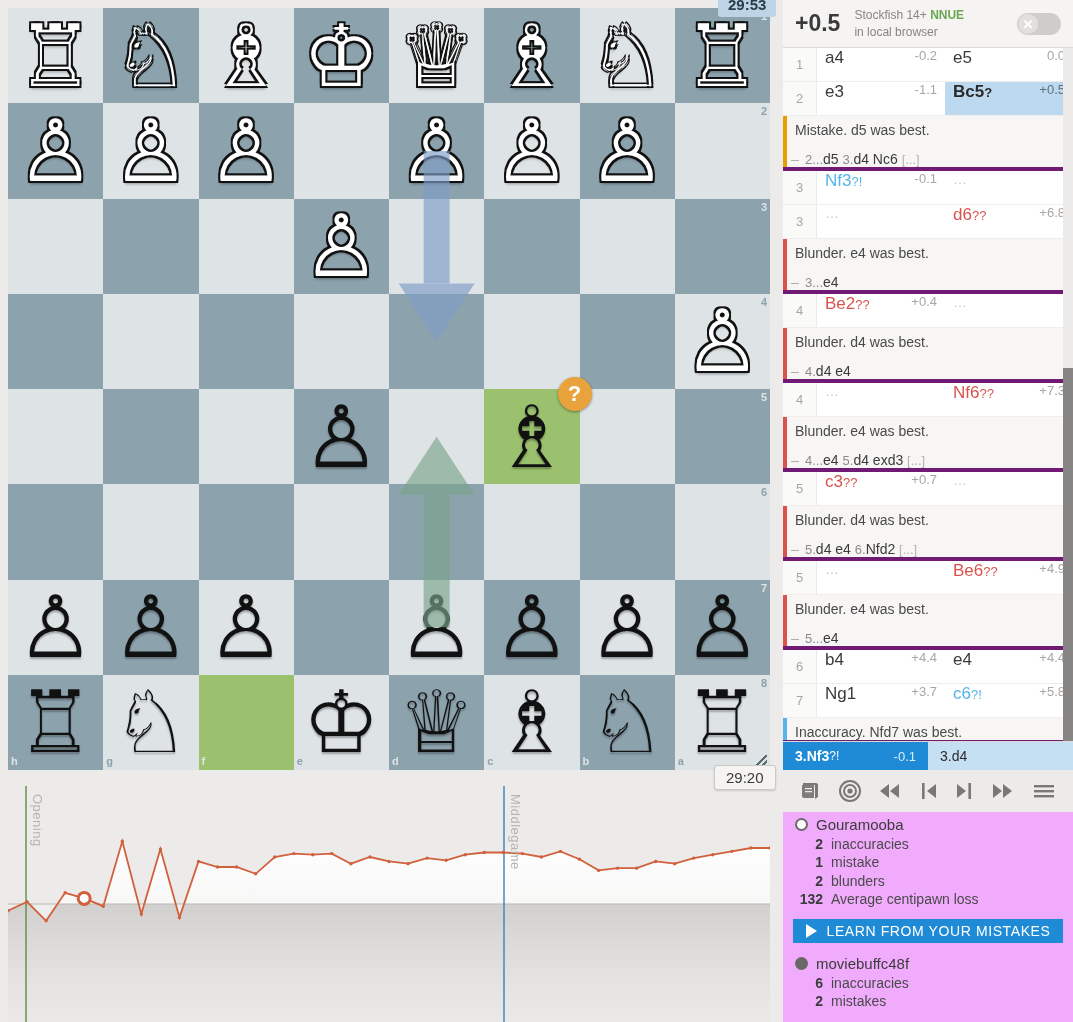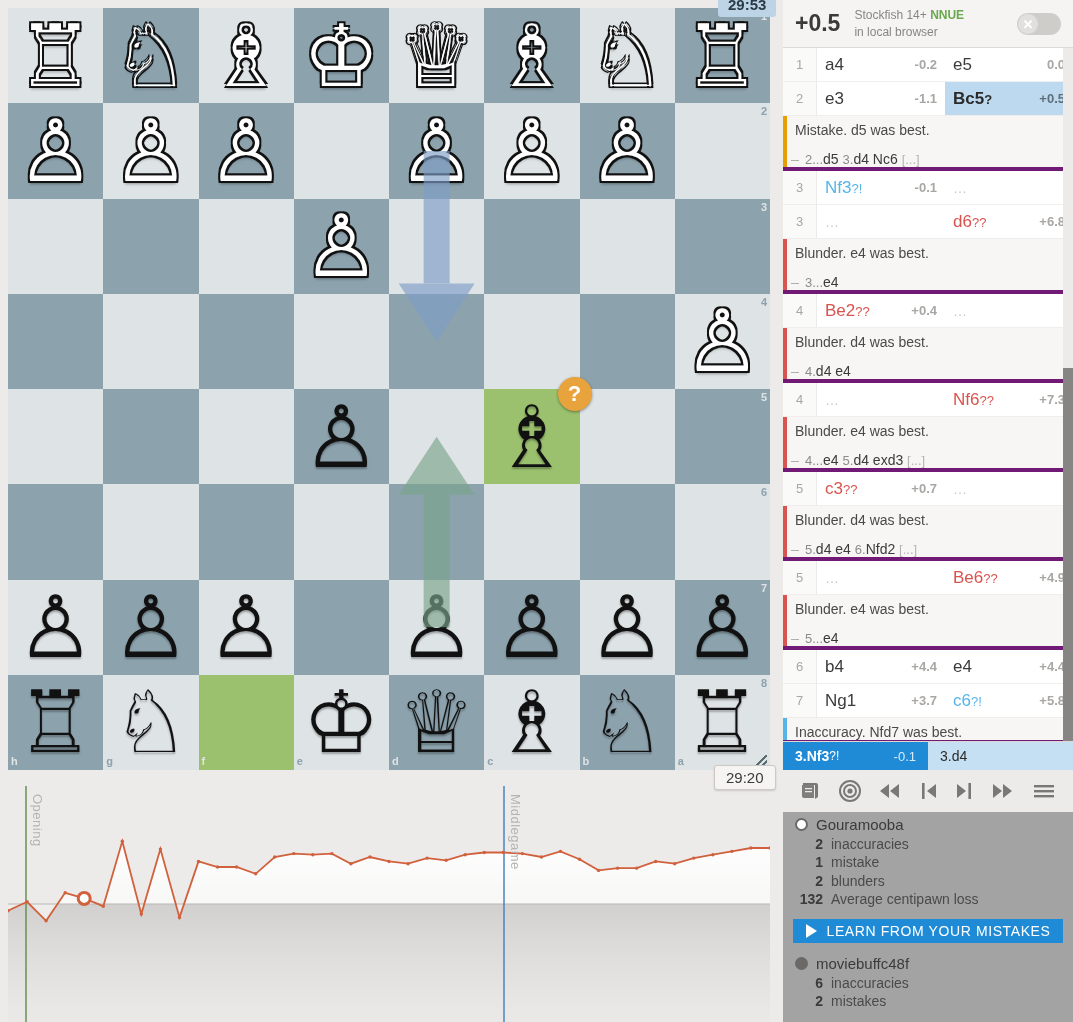--- a/index.html
+++ b/index.html
@@ -99,21 +99,21 @@
   .phase-label {
     position: absolute; font-size: 13px; color: #b6b4b1;
     writing-mode: vertical-rl; letter-spacing: .5px;
     pointer-events: none;
   }
 
   
   #panel {
     position: absolute; left: 783px; top: 0;
     width: 290px; height: 1022px;
-    background: #a3a3a3;
+    background: #f0abfc;
   }
 
   
   #ceval {
     background: #f5f4f2;
     border-bottom: 1px solid #dcdad7;
     height: 48px;
     display: flex; align-items: center;
     padding: 0 12px 0 12px;
     position: relative;
@@ -150,30 +150,30 @@
     font-size: 16px;
   }
   .mv-index {
     width: 34px; flex: none;
     display: flex; align-items: center; justify-content: center;
     color: #a9a7a4; font-size: 13px;
     background: #fafaf9;
     border-right: 1px solid #eceae8;
   }
   .mv-cell {
-    flex: 1; display: flex; align-items: center;
+    flex: 1; display: flex; align-items: flex-start;
     padding: 0 8px;
     position: relative;
   }
   .mv-san { font-size: 17px; color: #3b3b3b; }
   .mv-san .nag { font-size: 13px; }
   .mv-san.inaccuracy { color: #56b4e9; }
   .mv-san.blunder    { color: #d9534f; }
   .mv-eval {
-    margin-left: auto; font-size: 13px; color: #a9a7a4; font-weight: bold;
+    margin-left: auto; font-size: 13px; color: #a9a7a4;
   }
   .mv-cell.sel { background: #bcd9ef; }
   .mv-cell.sel .mv-san { font-weight: bold; color: #2a2a2a; }
   .mv-cell.sel .mv-eval { color: #5f6f7a; }
   .mv-dots { color: #c9c7c4; font-size: 14px; }
 
   .comment {
     background: #f7f6f4;
     border-bottom: 4px solid #701a75;
     padding: 6px 12px 0 12px;

